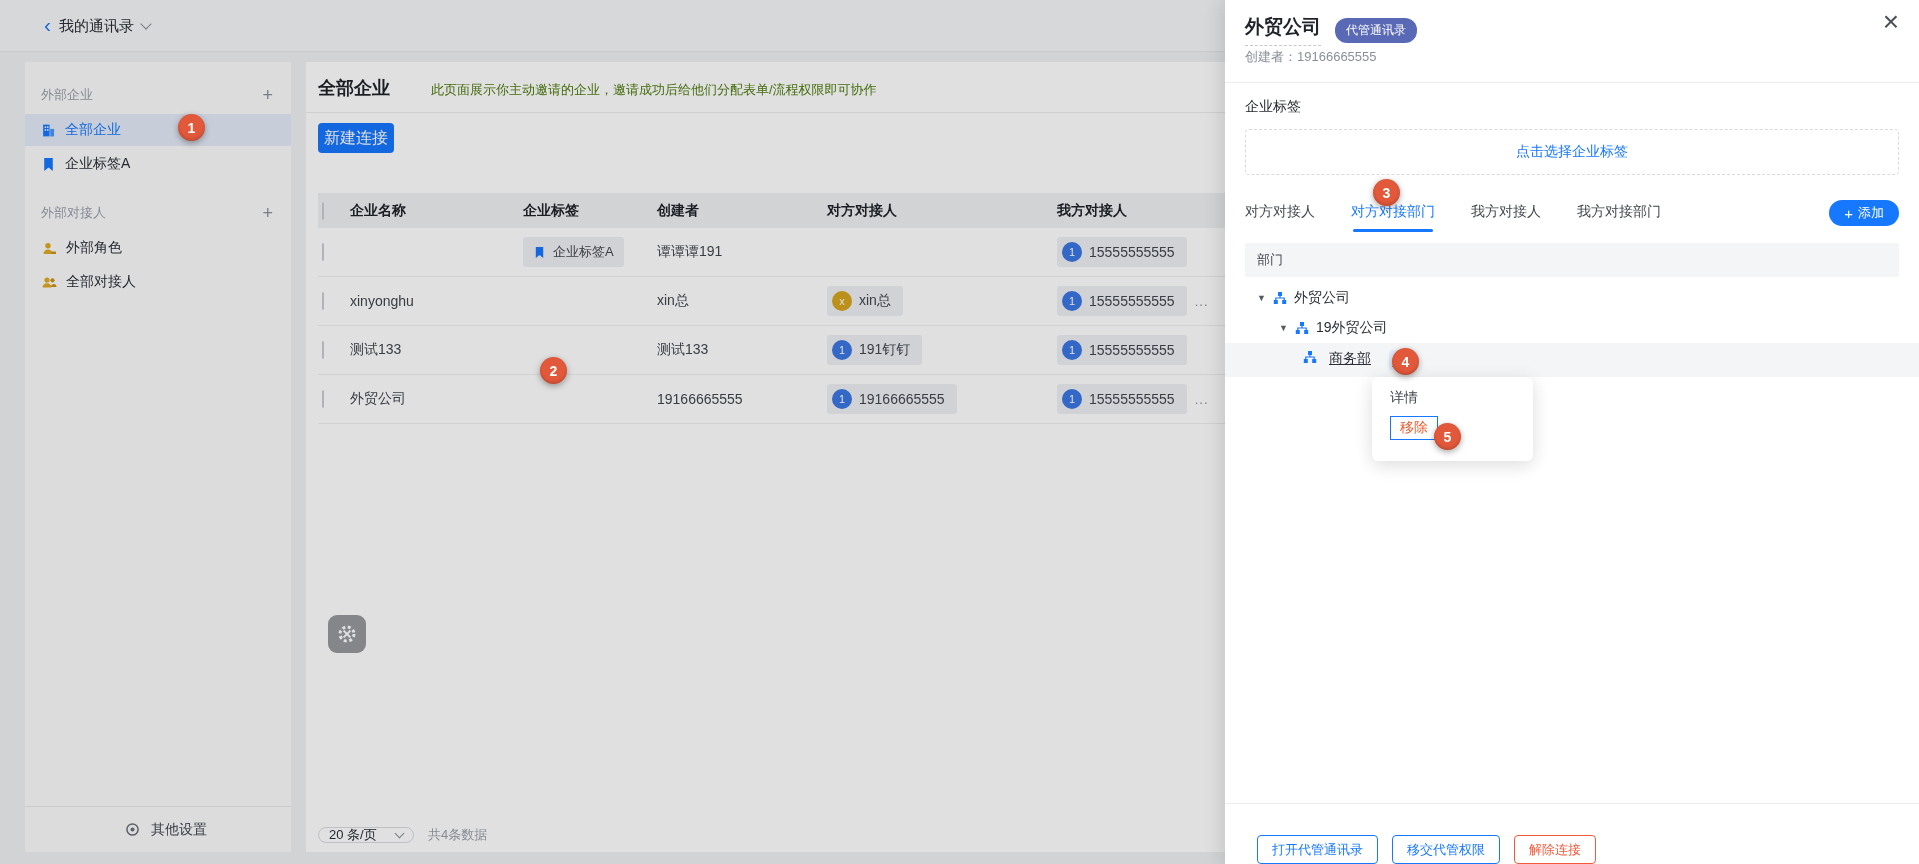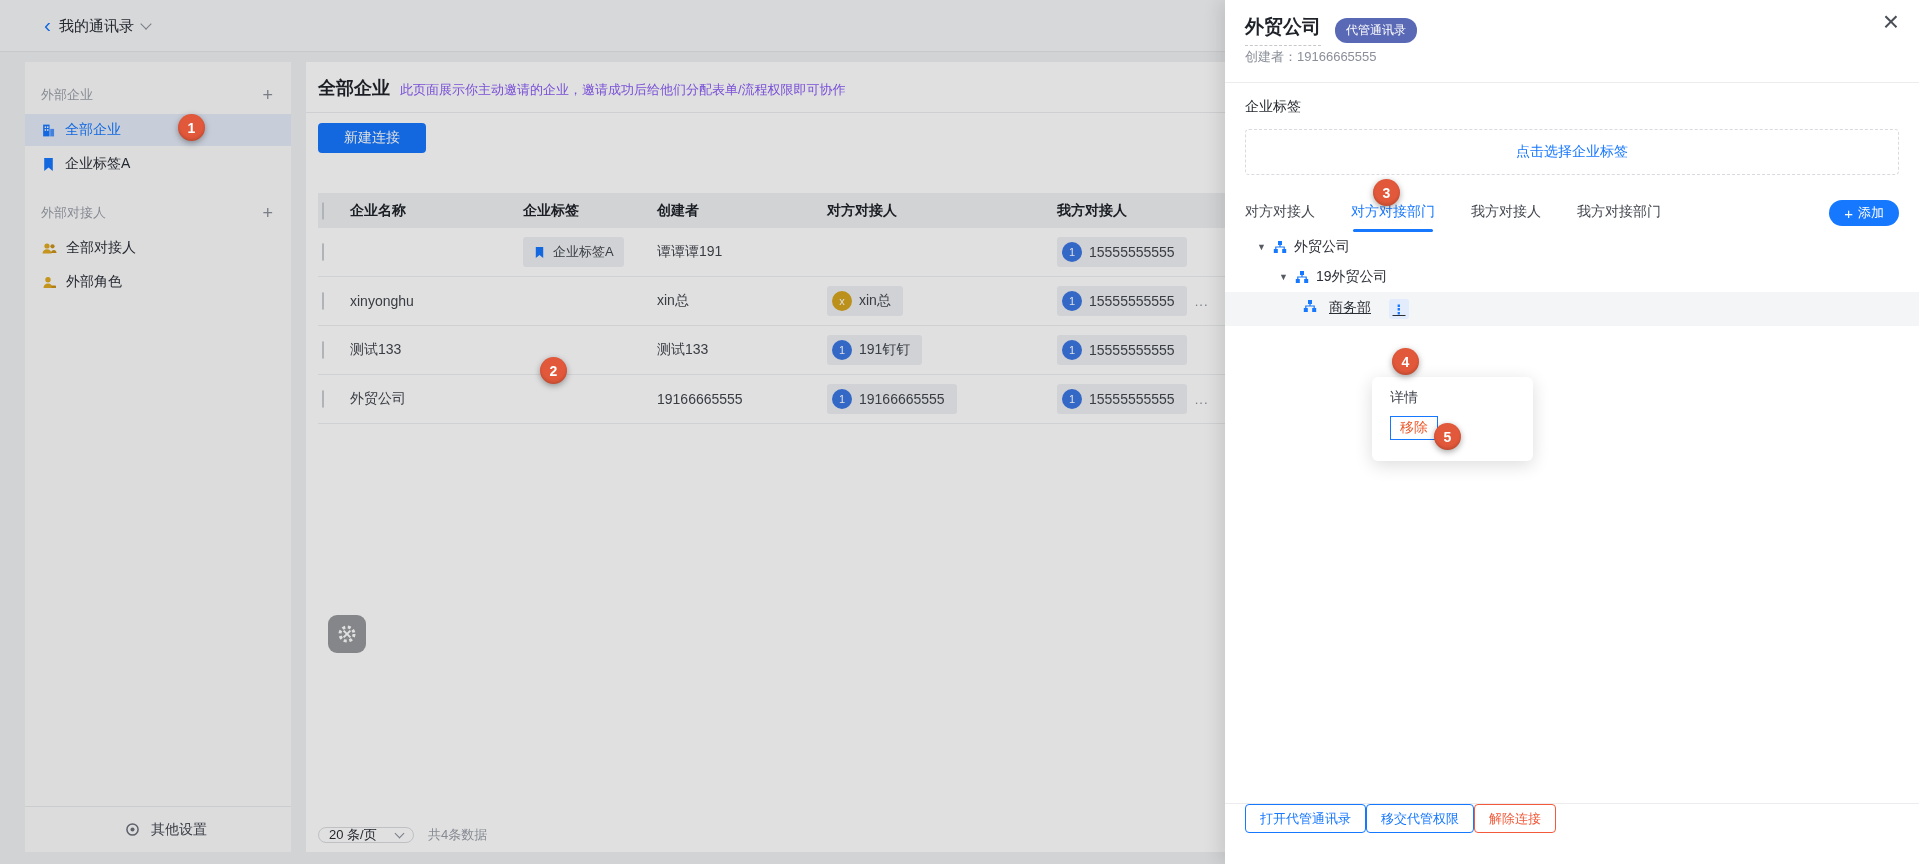--- a/index.html
+++ b/index.html
@@ -28,24 +28,24 @@
     color:#2a2e36; cursor:pointer; margin:2px 0; }
   .sideitem.active { background:#e4ebf8; color:#1677ff; }
   .sideitem svg { flex:0 0 auto; }
   .sidefoot { position:absolute; left:0; right:0; bottom:0; height:46px; border-top:1px solid #e8e9eb;
     display:flex; align-items:center; gap:11px; padding-left:16px; font-size:14px; color:#42464e; cursor:pointer;justify-content:center; }
 
   
   .main { position:absolute; left:306px; top:62px; right:0; bottom:12px; background:#ffffff; z-index:1; }
   .mainhead { padding:14px 0 0 12px; display:flex; align-items:baseline; gap:10px; }
   .maintitle { font-size:18px; font-weight:bold; color:#1f2329; }
-  .mainsub { font-size:13px; color:#8b5cf6; }
+  .mainsub { font-size:13px; color:#4d7c0f;margin-left:31px; }
   .mainhr { margin-top:12px; border-bottom:1px solid #ececee; }
-  .newbtn { position:absolute; left:12px; top:61px; width:108px; height:30px; background:#1677ff; color:#fff;
-    font-size:14px; border:none; border-radius:4px; cursor:pointer; }
+  .newbtn { position:absolute; left:12px; top:61px; width:76px; height:30px; background:#1677ff; color:#fff;
+    font-size:16px; border:none; border-radius:4px; cursor:pointer; }
   .table { position:absolute; left:12px; top:103px; width:1320px; }
   .trow { display:grid; grid-template-columns:28px 173px 134px 170px 230px 1fr; align-items:center;
     padding-left:4px; height:49px; border-bottom:1px solid #edeef0; font-size:14px; color:#42464e; }
   .trow.head { height:35px; background:#f0f1f3; border-bottom:none; font-weight:bold; color:#1f2329;margin-top:28px; }
   .cb { width:15px; height:15px; border:1px solid #c9ccd2; border-radius:2px; background:#fff; cursor:pointer; }
   .cellflex { display:flex; align-items:center; gap:8px; }
   .pill { display:inline-flex; align-items:center; gap:7px; height:30px; padding:0 12px 0 5px;
     background:#eef0f3; border-radius:3px; font-size:14px; color:#42464e; }
   .pill.tagpill { padding:0 10px; font-size:13px; }
   .avatar { width:20px; height:20px; border-radius:50%; color:#fff; font-size:11px; display:flex;
@@ -97,21 +97,21 @@
   .treerow.l2 .inner { padding-left:20px; display:flex; align-items:flex-start; gap:12px;text-decoration:underline; }
   .caret { font-size:9px; color:#565b63; }
   .kebab { width:20px; height:20px; margin-left:6px; background:#e3ecfc; border-radius:3px; color:#1677ff;
     font-weight:bold; font-size:13px; display:flex; align-items:center; justify-content:center; cursor:pointer; }
   .dmenu { position:absolute; left:147px; top:377px; width:161px; height:84px; background:#fff; border-radius:6px;
     box-shadow:0 4px 18px rgba(0,0,0,0.14); padding:12px 0 0 18px; z-index:120; }
   .dmenu .mi1 { font-size:14px; color:#42464e; cursor:pointer; }
   .dmenu .mi2 { display:inline-block; margin-top:9px; font-size:14px; color:#eb5a2d; border:1px solid #1677ff;
     padding:2px 9px; cursor:pointer; }
   .dfoot { position:absolute; left:0; right:0; bottom:0; height:61px; border-top:1px solid #ececee;
-    display:flex; align-items:flex-start; padding-left:20px; background:#fff; }
+    display:flex; align-items:flex-end; gap:14px; padding-left:32px; background:#fff; }
   .obtn { height:29px; padding:0 14px; background:#fff; border-radius:4px; font-size:13px; cursor:pointer; }
   .obtn.blue { border:1px solid #1677ff; color:#1677ff; }
   .obtn.orange { border:1px solid #f25a3b; color:#f25a3b; }
 
   
   .anno { position:absolute; width:27px; height:27px; border-radius:50%; background:#e2583a;
     box-shadow:0 2px 6px rgba(0,0,0,0.35), inset 0 -2px 3px rgba(0,0,0,0.15); color:#fff; font-size:14px;
     font-weight:bold; display:flex; align-items:center; justify-content:center; z-index:130; }
 </style>
 </head>
@@ -148,34 +148,34 @@
         <path d="M3 1h8v12L7 9.8 3 13z" fill="#1677ff"></path>
       </svg>
       <span>企业标签A</span>
     </div>
     <div class="grouplabel">
       <span>外部对接人</span>
       <span class="plus">+</span>
     </div>
     <div class="sideitem">
       <svg width="16" height="15" viewBox="0 0 16 14">
+        <circle cx="7" cy="4.2" r="2.7" fill="#e0a922"></circle>
+          <path d="M2.5 12.5c0-2.8 2-4.5 4.5-4.5s4.5 1.7 4.5 4.5z" fill="#e0a922"></path>
+        <rect x="10.5" y="10" width="4.5" height="2.6" rx="0.6" fill="#c9921a"></rect>
+      </svg>
+      <span>外部角色</span>
+    </div>
+    <div class="sideitem">
+      <svg width="16" height="15" viewBox="0 0 16 14">
         <circle cx="6" cy="4.5" r="2.6" fill="#e0a922"></circle>
           <path d="M1.5 12c0-2.6 2-4.2 4.5-4.2S10.5 9.4 10.5 12z" fill="#e0a922"></path>
         <circle cx="11.5" cy="4.8" r="2.1" fill="#c9921a"></circle>
           <path d="M9.8 11.6c.3-2 1.6-3.2 3.2-3.2 1.3 0 2.3.9 2.6 3.2z" fill="#c9921a"></path>
       </svg>
       <span>全部对接人</span>
-    </div>
-    <div class="sideitem">
-      <svg width="16" height="15" viewBox="0 0 16 14">
-        <circle cx="7" cy="4.2" r="2.7" fill="#e0a922"></circle>
-          <path d="M2.5 12.5c0-2.8 2-4.5 4.5-4.5s4.5 1.7 4.5 4.5z" fill="#e0a922"></path>
-        <rect x="10.5" y="10" width="4.5" height="2.6" rx="0.6" fill="#c9921a"></rect>
-      </svg>
-      <span>外部角色</span>
     </div>
     <div class="sidefoot">
       <svg width="15" height="15" viewBox="0 0 14 14">
         <circle cx="7" cy="7" r="5.2" fill="none" stroke="#6a6f78" stroke-width="1.4"></circle>
         <circle cx="7" cy="7" r="1.9" fill="#6a6f78"></circle>
       </svg>
       <span>其他设置</span>
     </div>
   </div>
 
@@ -311,20 +311,21 @@
       <div class="dtab">对方对接人</div>
       <div class="dtab active">对方对接部门</div>
       <div class="dtab">我方对接人</div>
       <div class="dtab">我方对接部门</div>
       <button class="addbtn">
         <span class="pl">+</span>
         <span>添加</span>
       </button>
     </div>
 
+    <div class="depthead">部门</div>
 
     <div class="tree">
       <div class="treerow l0">
         <span class="caret">▼</span>
         <svg width="14" height="14" viewBox="0 0 14 14">
           <rect x="5" y="1" width="4" height="4" fill="#1677ff"></rect>
             <rect x="0.8" y="9" width="4" height="4" fill="#1677ff"></rect>
           <rect x="9.2" y="9" width="4" height="4" fill="#1677ff"></rect>
           <path d="M7 5v2M2.8 9V7h8.4v2" stroke="#1677ff" stroke-width="1.2" fill="none"></path>
         </svg>

